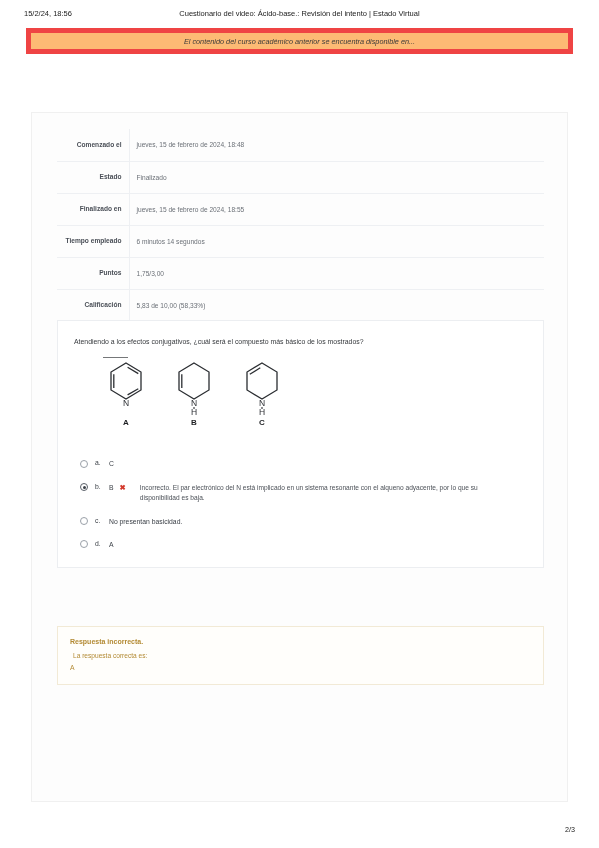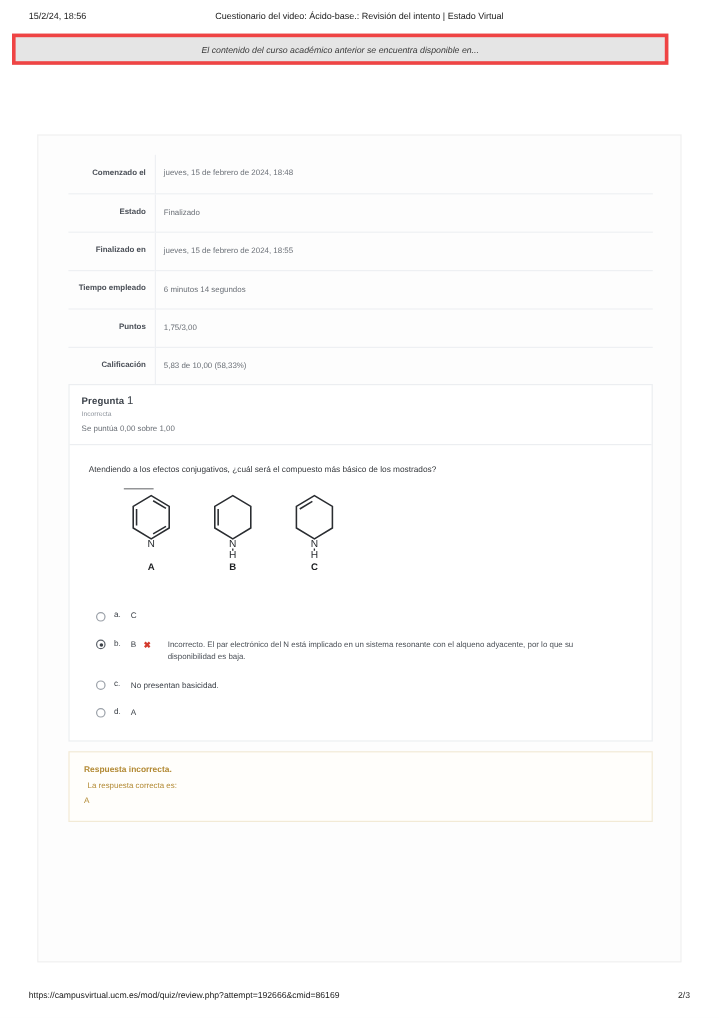--- a/index.html
+++ b/index.html
@@ -39,25 +39,25 @@
     left: 0;
     width: 599px;
     text-align: center;
     white-space: nowrap;
   }
 
   
   .notice {
     position: absolute;
     top: 28px;
-    left: 10px;
+    left: 26px;
     width: 547px;
     height: 26px;
-    border: 3px solid #ef4444;
-    background: #e5e5e5;
+    border: 5px solid #ef4444;
+    background: #fdba74;
     display: flex;
     align-items: center;
     justify-content: center;
   }
   .notice-text {
     font-size: 7.3px;
     font-style: italic;
     color: #3a3a3a;
     text-align: center;
   }
@@ -310,28 +310,20 @@
       </tr>
       <tr>
         <td class="lbl">Calificación</td>
         <td class="val">5,83 de 10,00 (58,33%)</td>
       </tr>
     </tbody>
   </table>
 
   <div class="question-block">
 
-    <div class="q-head">
-      <div class="q-number">
-        <span>Pregunta</span>
-        <span class="num">1</span>
-      </div>
-      <div class="q-state">Incorrecta</div>
-      <div class="q-marks">Se puntúa 0,00 sobre 1,00</div>
-    </div>
 
     <div class="q-body">
       <div class="q-text">Atendiendo a los efectos conjugativos, ¿cuál será el compuesto más básico de los mostrados?</div>
 
       <div class="molecules">
 
         <div class="mol mol-1">
           <svg width="46" height="60" viewBox="0 0 46 60">
             <g fill="none" stroke="#2a2d31" stroke-width="1.3">
               <polygon points="23,6 38,15 38,33 23,42 8,33 8,15"></polygon>
@@ -409,15 +401,14 @@
 
   <div class="correct-panel">
     <div class="cp-title">Respuesta incorrecta.</div>
     <div class="cp-line">La respuesta correcta es:</div>
     <div class="cp-answer">A</div>
   </div>
 
 </div>
 
 <div class="print-footer">
-  <span class="pf-url">https://campusvirtual.ucm.es/mod/quiz/review.php?attempt=192666&amp;cmid=86169</span>
   <span class="pf-page">2/3</span>
 </div>
 
 </body></html>

